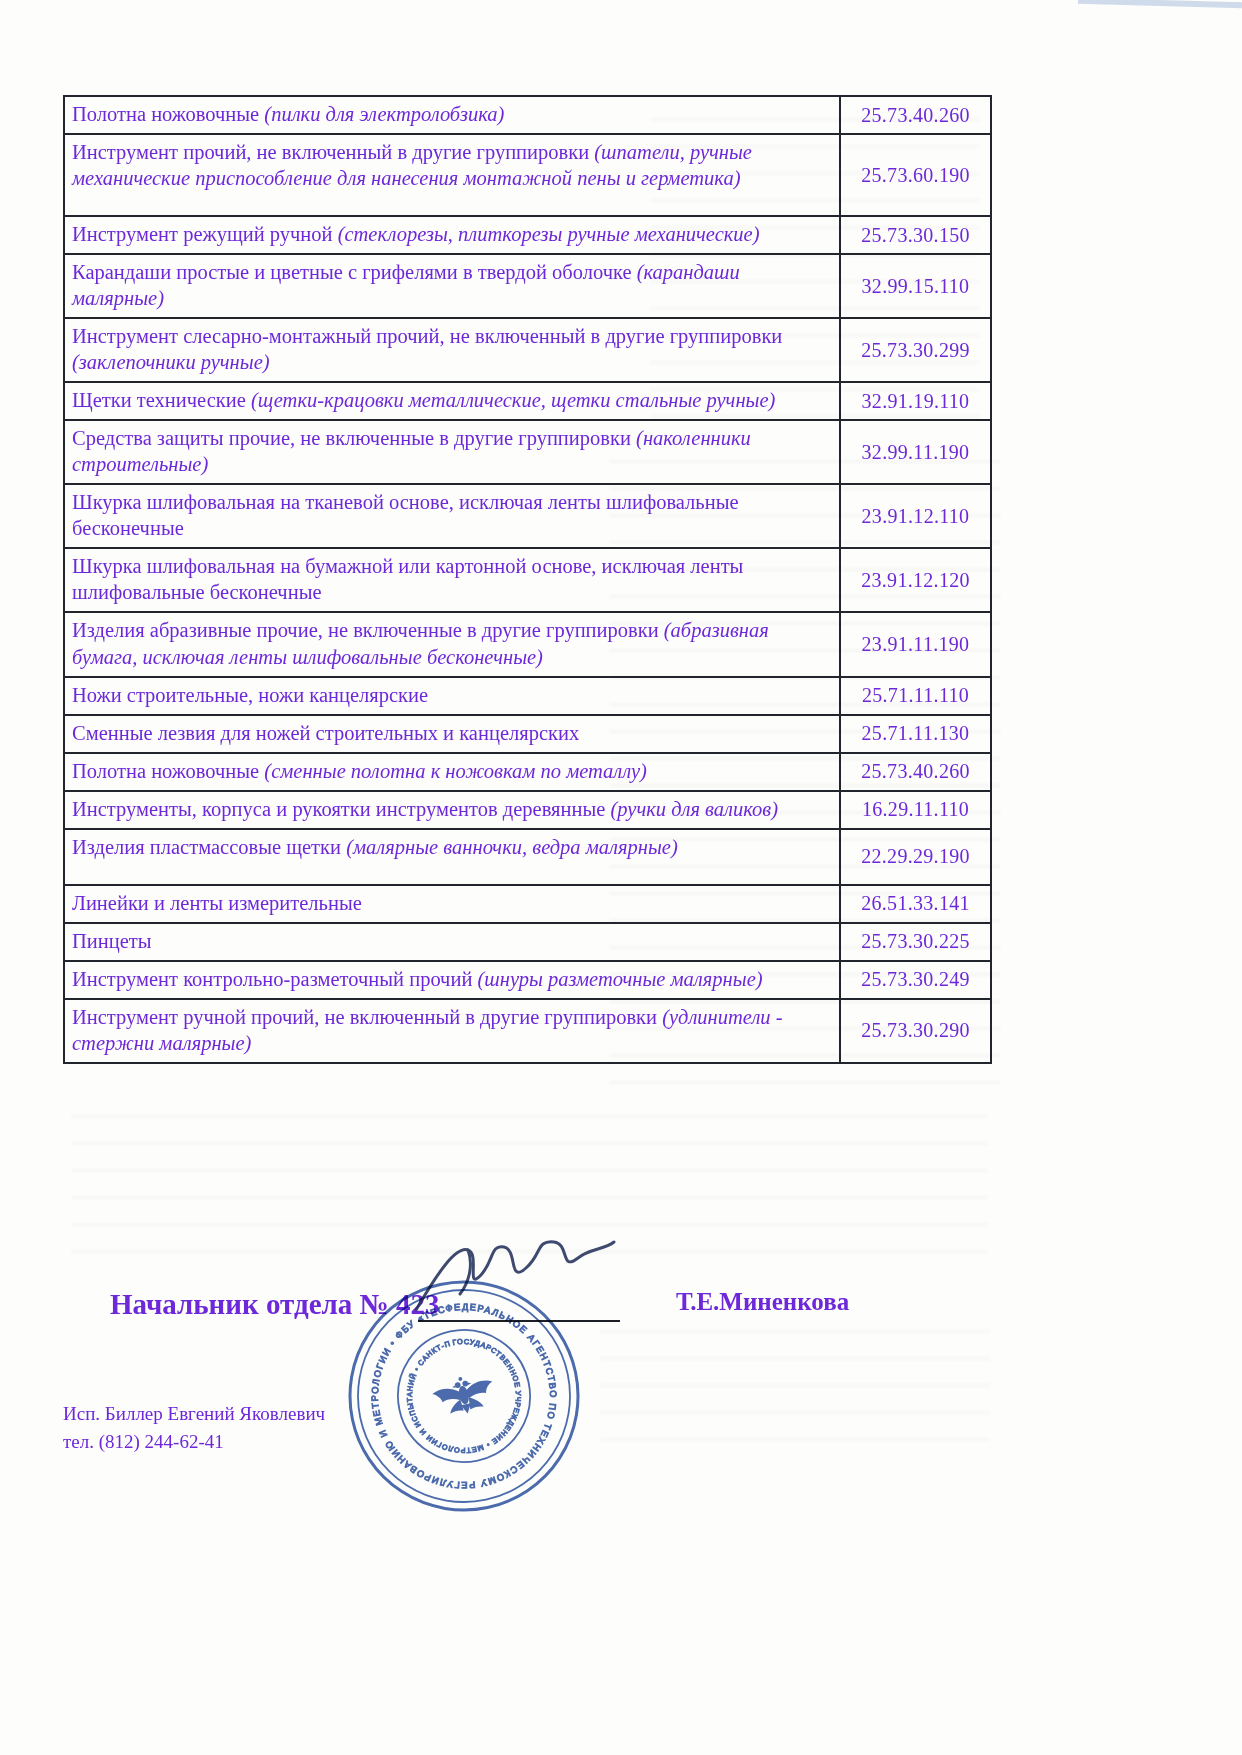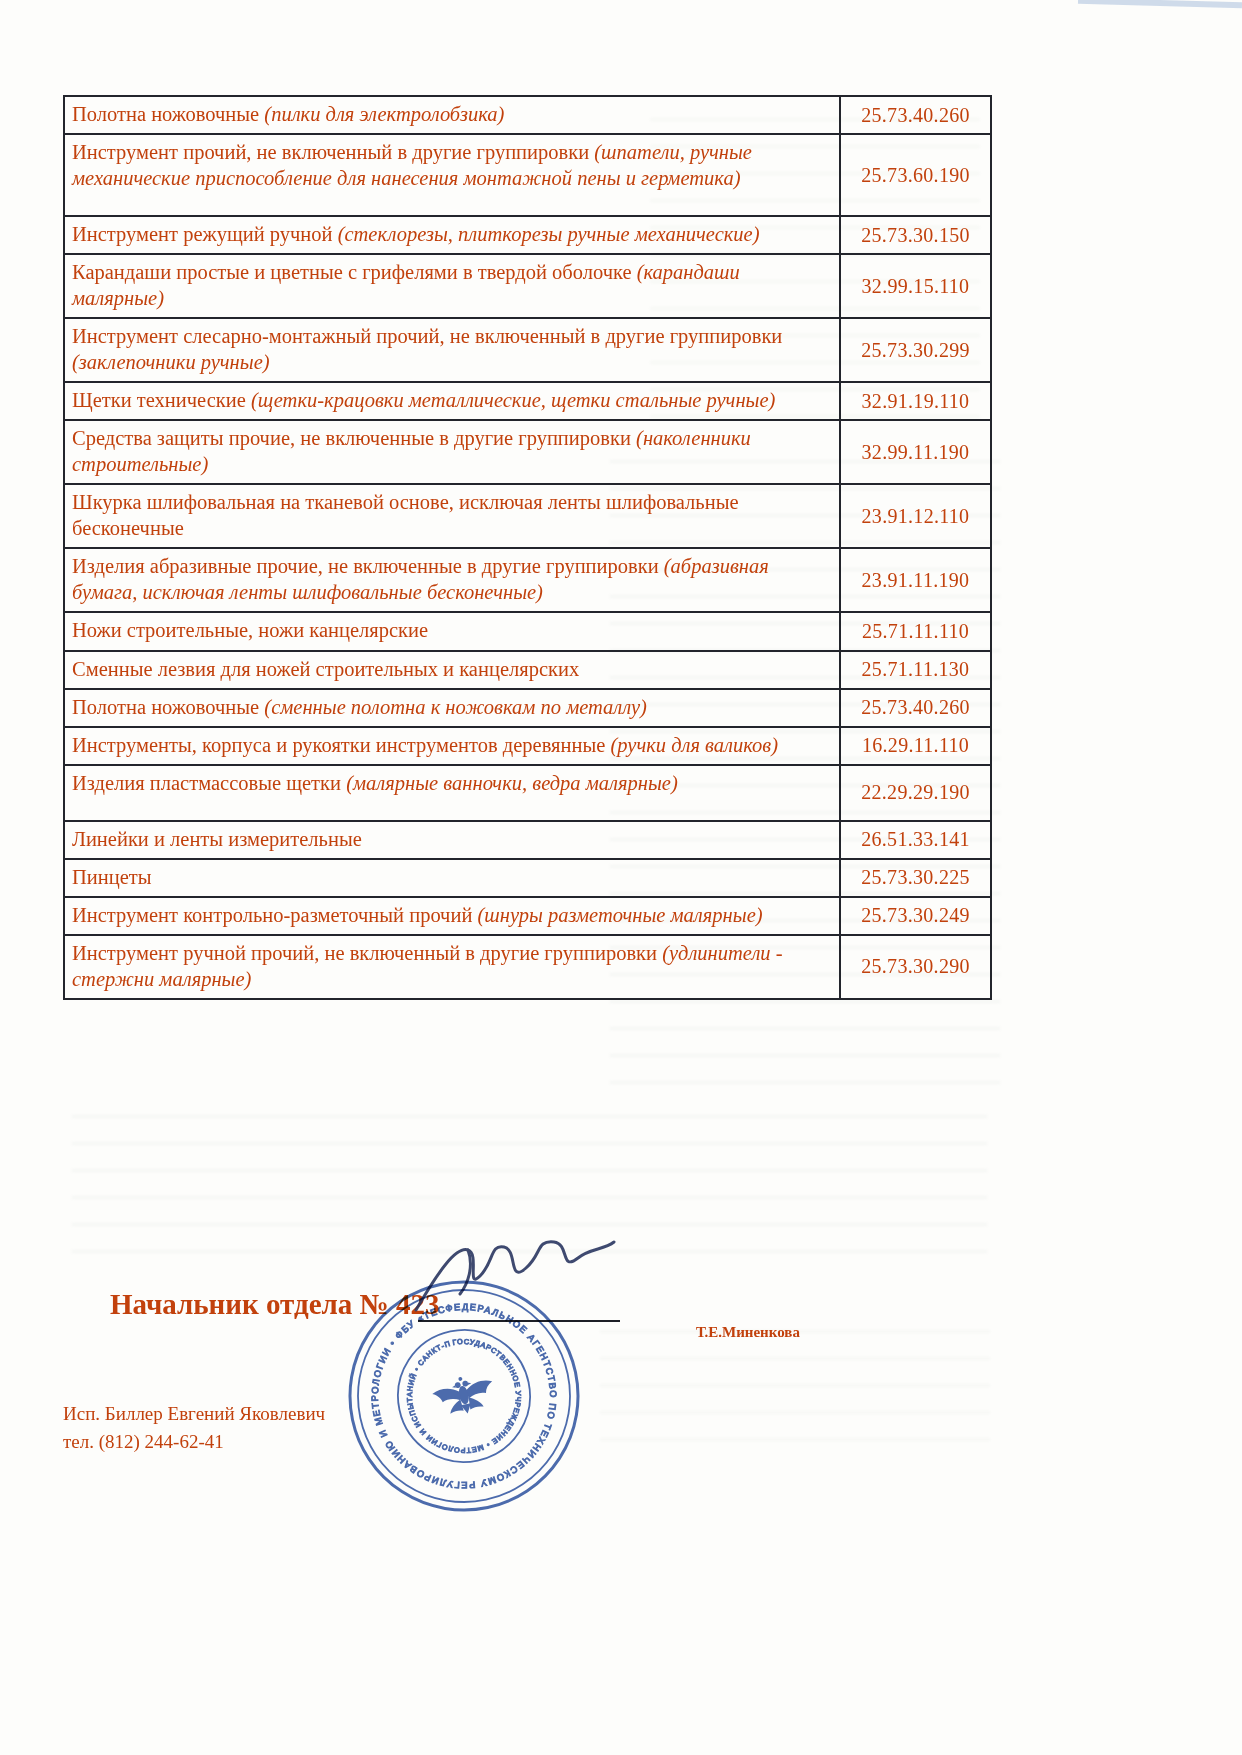--- a/index.html
+++ b/index.html
@@ -1,33 +1,33 @@
 <!DOCTYPE html>
 <html><head>
 <meta charset="utf-8">
 <style>
   html,body{margin:0;padding:0;background:#e9e9e6;}
   .page{
     position:relative;width:1242px;height:1755px;margin:0 auto;
     background:#fdfdfb;overflow:hidden;
-    font-family:"Liberation Serif",serif;color:#c2410c;
+    font-family:"Liberation Serif",serif;color:#6d28d9;
   }
   
   .codes-table{
     position:absolute;left:63px;top:95px;width:929px;
     border-collapse:collapse;table-layout:fixed;
   }
   .codes-table td{border:2px solid #23252c;vertical-align:middle;}
   td.desc{width:757px;padding:4px 10px 6px 7px;font-size:20.5px;line-height:1.27;}
   td.code{text-align:center;font-size:20px;padding:2px 4px;letter-spacing:.3px;}
   .it{font-style:italic;}
   tr.spacious td.desc{padding-bottom:24px;margin-top:17px;}
   
   .sig-title{position:absolute;left:110px;top:1288px;font-size:29px;font-weight:bold;}
-  .sig-name{position:absolute;left:696px;top:1288px;font-size:15px;font-weight:bold;margin-top:36px;}
+  .sig-name{position:absolute;left:676px;top:1288px;font-size:25px;font-weight:bold;}
   .sig-underline{position:absolute;left:418px;top:1320px;width:202px;height:2px;background:#1d1f26;}
   .sig-squiggle{position:absolute;left:408px;top:1232px;width:240px;height:100px;}
   
   .stamp{position:absolute;left:338px;top:1270px;width:252px;height:252px;
          mix-blend-mode:multiply;opacity:.92;}
   .stamp text{font-family:"Liberation Sans",sans-serif;fill:#3d5fa8;}
   
   .footer{position:absolute;left:63px;top:1400px;font-size:19px;line-height:1.45;}
   
   .bleed{
@@ -80,20 +80,24 @@
       <td class="desc"><span>Щетки технические </span><span class="it">(щетки-крацовки металлические, щетки стальные ручные)</span></td>
       <td class="code">32.91.19.110</td>
     </tr>
         <tr>
       <td class="desc"><span>Средства защиты прочие, не включенные в другие группировки </span><span class="it">(наколенники строительные)</span></td>
       <td class="code">32.99.11.190</td>
     </tr>
         <tr>
       <td class="desc"><span>Шкурка шлифовальная на тканевой основе, исключая ленты шлифовальные бесконечные</span><span class="it"></span></td>
       <td class="code">23.91.12.110</td>
+    </tr>
+        <tr>
+      <td class="desc"><span>Шкурка шлифовальная на бумажной или картонной основе, исключая ленты шлифовальные бесконечные</span><span class="it"></span></td>
+      <td class="code">23.91.12.120</td>
     </tr>
         <tr>
       <td class="desc"><span>Изделия абразивные прочие, не включенные в другие группировки </span><span class="it">(абразивная бумага, исключая ленты шлифовальные бесконечные)</span></td>
       <td class="code">23.91.11.190</td>
     </tr>
         <tr>
       <td class="desc"><span>Ножи строительные, ножи канцелярские</span><span class="it"></span></td>
       <td class="code">25.71.11.110</td>
     </tr>
         <tr>

